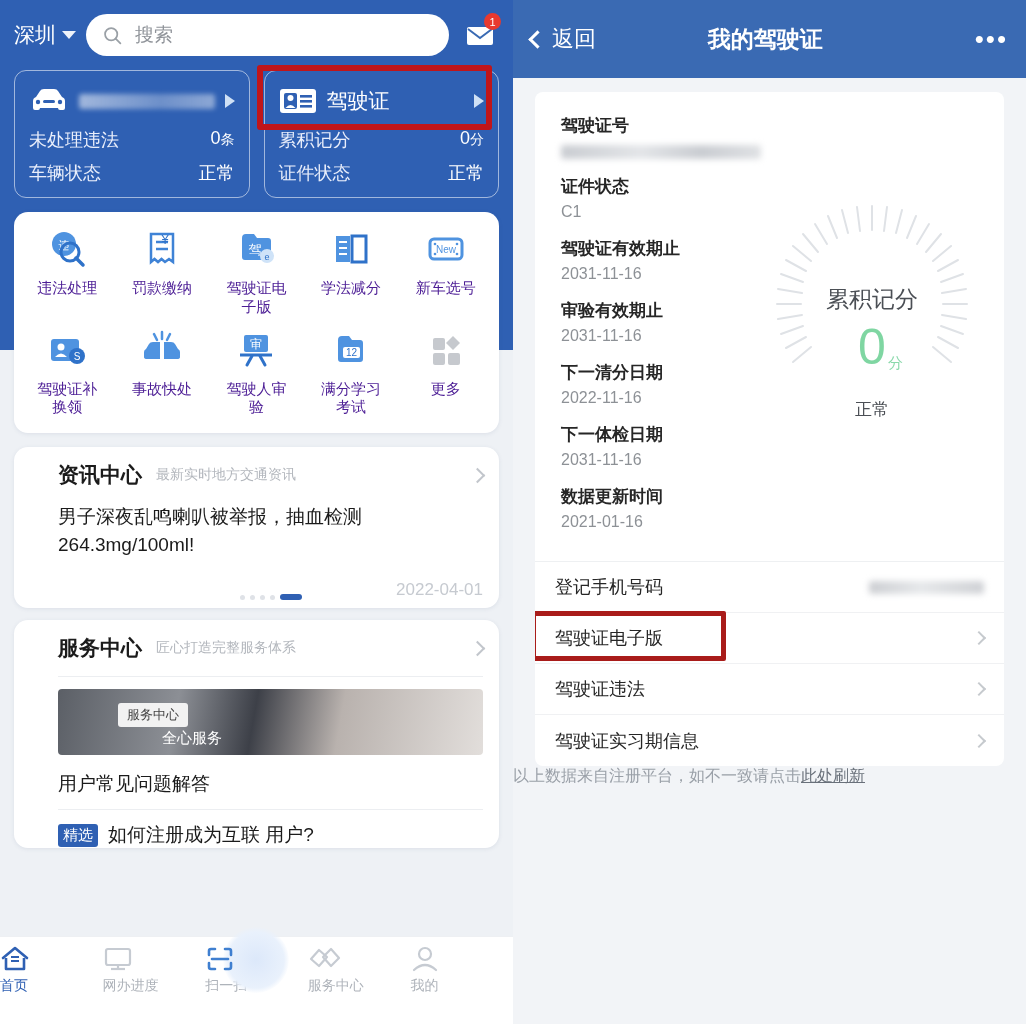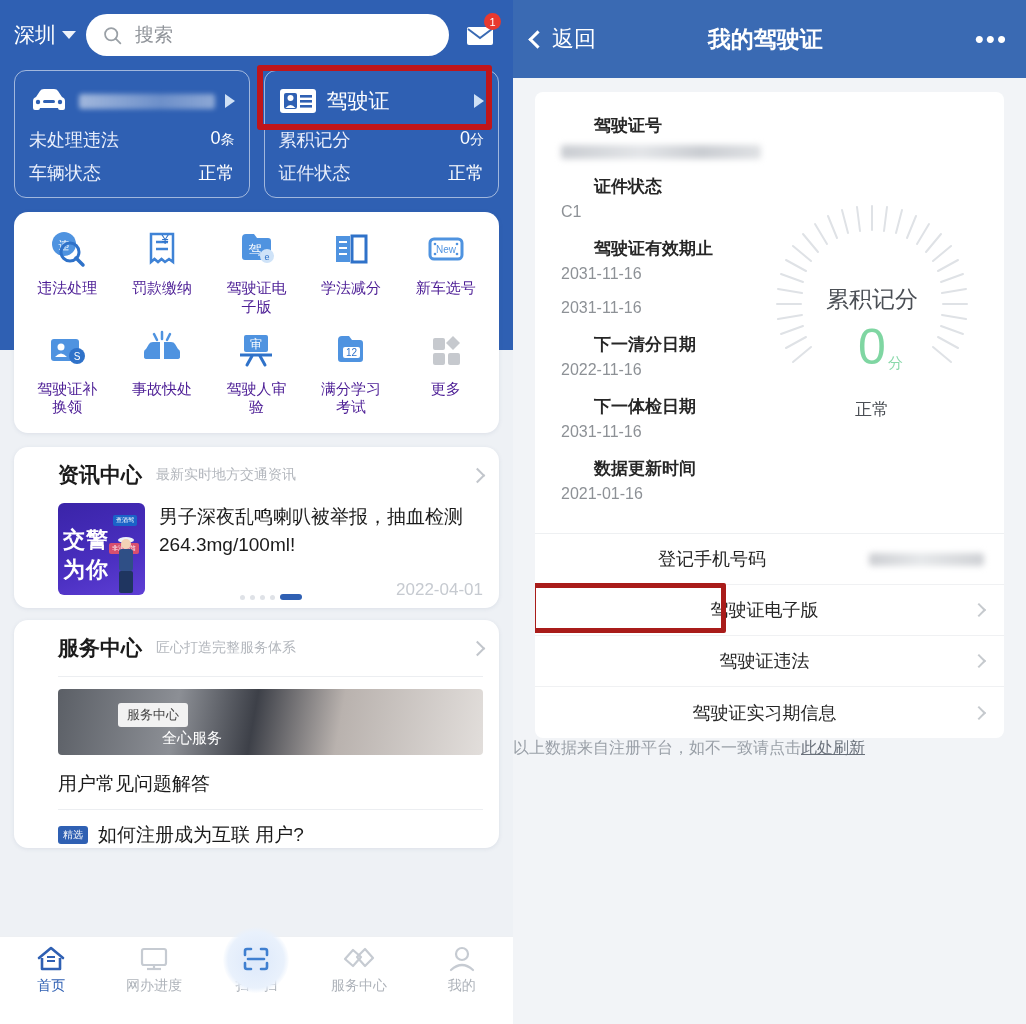--- a/index.html
+++ b/index.html
@@ -97,30 +97,30 @@
 
   .svc-img {
     margin:0 16px; height:66px; border-radius:4px; position:relative; overflow:hidden;
     background:linear-gradient(100deg,#5b5f66 0%,#8c8f95 28%,#3d4048 46%,#b9b2ae 66%,#e2dedb 100%);
   }
   .svc-chip { position:absolute; left:60px; top:14px; background:#f2f2f2; color:#444; font-size:13px; padding:3px 9px; border-radius:3px;}
   .svc-txt { position:absolute; left:104px; top:40px; color:#fff; font-size:15px; }
   .svc-head2 { font-size:19px; color:#1b1b1b; padding:16px 16px 12px 16px; }
   .divider { height:1px; background:#eceef1; margin:0 16px; }
   .faq-row { display:flex; align-items:center; gap:10px; padding:12px 16px 0 16px; }
-  .faq-badge { background:#2f60b3; color:#fff; font-size:10px; padding:2px 5px; border-radius:3px; }
+  .faq-badge { background:#2f60b3; color:#fff; font-size:15px; padding:2px 5px; border-radius:3px; }
   .faq-text { font-size:19px; color:#1b1b1b; }
 
   
   .tabbar {
     position:absolute; left:0; bottom:0; width:513px; height:88px; background:#fff;
     display:flex; align-items:flex-start; padding-top:8px; z-index:5;
     border-top:1px solid #eef0f3;
   }
-  .tab { flex:1; display:flex; flex-direction:column; align-items:center; gap:4px; }
+  .tab { flex:1; display:flex; flex-direction:column; align-items:flex-start; gap:4px; }
   .tab-label { font-size:14px; color:#aeb3ba; }
   .tab.active .tab-label { color:#2f60b3; }
   .scan-bubble {
     position:absolute; left:50%; top:-18px; transform:translateX(-50%);
     width:66px;height:66px;border-radius:50%;
     background:radial-gradient(circle,#dce8fa 0%,#e9f1fc 60%,rgba(233,241,252,0) 72%);
     display:flex;align-items:center;justify-content:center; z-index:1;
   }
   .tab-scan { position:relative; }
 
@@ -128,34 +128,34 @@
   .right-panel { width:513px; height:1024px; background:#f2f4f7; position:relative; }
   .r-header { height:78px; background:#3a6ab3; display:flex; align-items:center; padding:0 18px; }
   .back { display:flex; align-items:center; gap:8px; color:#fff; font-size:22px; }
   .chev-l { width:13px;height:13px;border-left:3px solid #fff;border-bottom:3px solid #fff;transform:rotate(45deg); }
   .r-title { flex:1; text-align:center; color:#fff; font-size:23px; font-weight:bold; margin-left:-40px; }
   .dots3 { color:#fff; font-size:26px; letter-spacing:2px; line-height:10px; }
 
   .r-card { background:#fff; border-radius:8px; margin:14px 22px 0 22px; position:relative; overflow:hidden; }
   .fields { padding:22px 0 14px 26px; width:300px; }
   .field { margin-bottom:16px; }
-  .f-label { font-size:17px; color:#262626; font-weight:bold;margin-left:33px; }
+  .f-label { font-size:17px; color:#262626; font-weight:bold; }
   .f-value { font-size:16px; color:#8d9196; margin-top:5px; }
   .f-blur { height:14px; width:200px; margin-top:8px; border-radius:3px;
             background:linear-gradient(90deg,#c9ccd1,#e3e5e8 40%,#c9ccd1 70%,#dfe1e4);
             filter:blur(3px); }
 
   .gauge { position:absolute; right:24px; top:104px; width:216px; height:230px; }
   .gauge-label { position:absolute; width:100%; text-align:center; top:88px; font-size:23px; color:#4b4f55; }
   .gauge-num { position:absolute; width:100%; text-align:center; top:122px; font-size:50px; color:#7fd6a2; font-weight:300; }
   .gauge-unit { position:absolute; font-size:15px; color:#8ad9ab; left:124px; top:158px; }
   .gauge-status { position:absolute; width:100%; text-align:center; top:202px; font-size:17px; color:#4b4f55; }
 
   .rows { border-top:1px solid #eef0f2; }
-  .row { height:51px; display:flex; align-items:center; padding:0 20px; border-bottom:1px solid #f0f1f3; position:relative;text-align:center; }
+  .row { height:51px; display:flex; align-items:center; padding:0 20px; border-bottom:1px solid #f0f1f3; position:relative; }
   .row:last-child { border-bottom:none; }
   .row-label { font-size:18px; color:#262626; flex:1; }
   .row-blur { width:115px; height:13px; border-radius:3px;
               background:linear-gradient(90deg,#ccced2,#e6e8ea 45%,#cfd1d5);
               filter:blur(3px); }
   .row-chev { width:10px;height:10px;border-right:2px solid #c6cace;border-top:2px solid #c6cace;transform:rotate(45deg); }
   .row-redbox { position:absolute; left:-4px; top:-2px; width:195px; height:50px; border:5px solid #a91c1a; border-radius:2px; pointer-events:none; }
 
   .r-footer { font-size:16px; color:#9aa0a8; }
   .r-footer a { color:#69707a; text-decoration:underline; }
@@ -367,32 +367,20 @@
       </div>
     </div>
 
     <div class="sec">
       <div class="sec-head">
         <span class="sec-title">资讯中心</span>
         <span class="sec-sub">最新实时地方交通资讯</span>
         <span class="chev-r"></span>
       </div>
       <div class="news">
-        <div class="news-thumb">
-          <span class="nt-t1">交警</span>
-          <span class="nt-t2">为你</span>
-          <span class="nt-chip">查酒驾</span>
-          <span class="nt-chip2">非法鸣笛</span>
-          <svg class="nt-fig" viewBox="0 0 26 62">
-            <ellipse cx="13" cy="7" rx="8" ry="3" fill="#eef2f7"></ellipse>
-            <circle cx="13" cy="11" r="5" fill="#f2d2b6"></circle>
-            <rect x="6" y="16" width="14" height="22" rx="3" fill="#2f4f86"></rect>
-            <rect x="6" y="38" width="14" height="22" rx="2" fill="#1f3560"></rect>
-          </svg>
-        </div>
         <div class="news-body">
           <div class="news-title">男子深夜乱鸣喇叭被举报，抽血检测264.3mg/100ml!</div>
           <div class="news-date">2022-04-01</div>
         </div>
         <div class="dots">
           <span class="dot"></span>
           <span class="dot"></span>
           <span class="dot"></span>
           <span class="dot"></span>
           <span class="dot on"></span>
@@ -487,20 +475,21 @@
       </div>
       <div class="field">
         <div class="f-label">证件状态</div>
         <div class="f-value">C1</div>
       </div>
       <div class="field">
         <div class="f-label">驾驶证有效期止</div>
         <div class="f-value">2031-11-16</div>
       </div>
       <div class="field">
+        <div class="f-label">审验有效期止</div>
         <div class="f-value">2031-11-16</div>
       </div>
       <div class="field">
         <div class="f-label">下一清分日期</div>
         <div class="f-value">2022-11-16</div>
       </div>
       <div class="field">
         <div class="f-label">下一体检日期</div>
         <div class="f-value">2031-11-16</div>
       </div>

